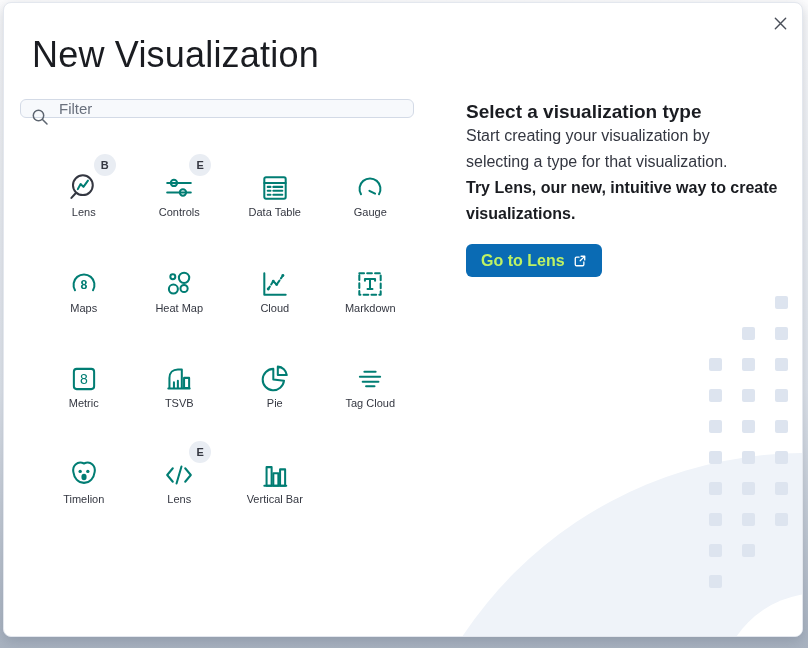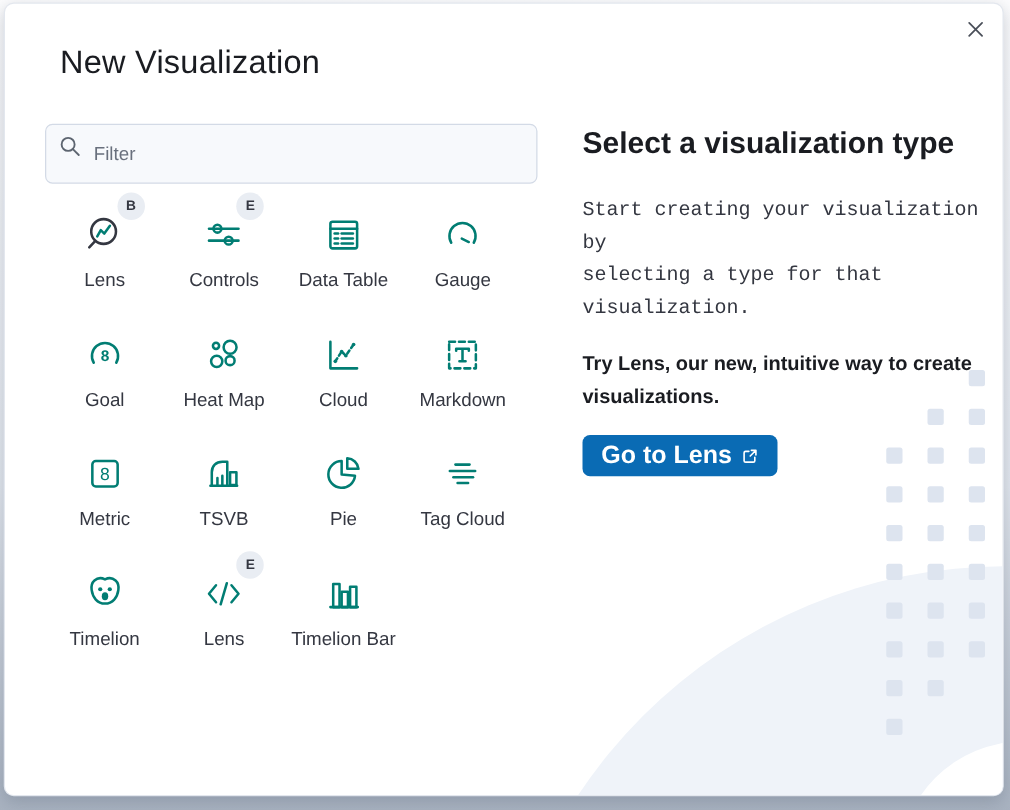--- a/index.html
+++ b/index.html
@@ -20,51 +20,51 @@
     box-shadow:0 4px 14px rgba(60,70,90,.25);overflow:hidden;
   }
   
   .blob-circle{position:absolute;left:390px;top:450px;width:820px;height:820px;border-radius:50%;background:var(--blob);z-index:0;}
   .white-circle{position:absolute;left:715px;top:590px;width:200px;height:200px;border-radius:50%;background:#fff;z-index:2;}
   .deco-square{position:absolute;width:13px;height:13px;border-radius:2px;background:var(--sq);z-index:1;}
   .content{position:relative;z-index:3;width:100%;height:100%;}
 
   .close-btn{position:absolute;top:10px;right:12px;width:20px;height:20px;cursor:pointer;
     display:flex;align-items:center;justify-content:center;background:none;border:none;}
-  .dialog-title{position:absolute;left:44px;top:31px;font-size:26px;font-weight:400;color:var(--title);letter-spacing:.2px;}
-
-  .filter-wrap{position:absolute;left:32px;top:96px;width:394px;height:48px;}
+  .dialog-title{position:absolute;left:28px;top:31px;font-size:36px;font-weight:400;color:var(--title);letter-spacing:.2px;}
+
+  .filter-wrap{position:absolute;left:16px;top:96px;width:394px;height:19px;}
   .filter-wrap .search-icon{position:absolute;left:11px;top:9px;}
   .filter-input{width:100%;height:100%;background:#f7f9fc;border:1px solid var(--border);
     border-radius:6px;padding:0 10px 0 38px;font-size:15px;color:var(--dark);
     font-family:inherit;outline:none;}
   .filter-input::placeholder{color:var(--muted);}
 
   .type-grid{position:absolute;left:32px;top:148px;width:382px;
     display:grid;grid-template-columns:repeat(4,95.5px);grid-auto-rows:95.5px;}
   .type-cell{display:flex;flex-direction:column;align-items:center;padding-top:19px;cursor:pointer;border-radius:6px;}
   .type-cell:nth-child(17){grid-column:2;}
   .type-cell:nth-child(18){grid-column:3;}
   .icon-box{position:relative;width:36px;height:36px;display:flex;align-items:center;justify-content:center;}
   .icon-box svg{width:36px;height:36px;overflow:visible;}
-  .type-label{margin-top:10px;font-size:15px;color:var(--dark);white-space:nowrap;}
+  .type-label{margin-top:0;font-size:11px;color:var(--dark);white-space:nowrap;}
   .badge{position:absolute;top:-16px;right:-14px;width:22px;height:22px;border-radius:50%;
     background:var(--badge-bg);display:flex;align-items:center;justify-content:center;
     font-size:11px;font-weight:700;color:var(--dark);}
   svg .t{stroke:var(--teal);stroke-width:1.8;fill:none;stroke-linecap:round;stroke-linejoin:round;}
   svg .d{stroke:var(--dark);stroke-width:1.8;fill:none;stroke-linecap:round;stroke-linejoin:round;}
   svg .tf{fill:var(--teal);stroke:none;}
   svg text{font-family:"Liberation Sans",sans-serif;}
 
   .right-panel{position:absolute;left:462px;top:98px;width:334px;}
-  .panel-heading{font-size:24px;font-weight:700;color:var(--title);}
-  .panel-desc{margin-top:26px;font-size:16px;line-height:26px;color:var(--dark);white-space:pre-line;font-family:Liberation Mono, monospace;}
-  .panel-promo{margin-top:20px;font-size:16px;line-height:26px;font-weight:700;color:var(--title);white-space:pre-line;}
-  .go-lens-btn{margin-top:17px;height:33px;padding:0 15px;background:var(--btn);color:#ffffff;
-    border:none;border-radius:6px;font-size:20px;font-weight:600;font-family:inherit;
+  .panel-heading{font-size:19px;font-weight:700;color:var(--title);}
+  .panel-desc{font-size:16px;line-height:26px;color:var(--dark);white-space:pre-line;}
+  .panel-promo{font-size:16px;line-height:26px;font-weight:700;color:var(--title);white-space:pre-line;}
+  .go-lens-btn{margin-top:17px;height:33px;padding:0 15px;background:var(--btn);color:#bef264;
+    border:none;border-radius:6px;font-size:16px;font-weight:600;font-family:inherit;
     display:inline-flex;align-items:center;gap:8px;cursor:pointer;}
 </style>
 </head>
 <body>
 
 <div class="modal">
   <div class="blob-circle"></div>
   <div id="deco-squares">
       <div class="deco-square" style="left: 771px; top: 293px;"></div>
       <div class="deco-square" style="left: 738px; top: 324px;"></div>
@@ -164,21 +164,21 @@
         <span class="type-label">Gauge</span>
       </div>
 
       <div class="type-cell">
         <div class="icon-box">
           <svg viewBox="0 0 32 32">
             <path class="t" d="M8 21.5 A9.3 9.3 0 1 1 24 21.5"></path>
             <text x="16" y="20" font-size="11" font-weight="700" text-anchor="middle" fill="#017D73">8</text>
           </svg>
         </div>
-        <span class="type-label">Goal</span>
+        <span class="type-label">Maps</span>
       </div>
 
       <div class="type-cell">
         <div class="icon-box">
           <svg viewBox="0 0 32 32">
             <circle class="t" cx="10.5" cy="9.5" r="2.2"></circle>
             <circle class="t" cx="20.5" cy="10.5" r="4.6"></circle>
             <circle class="t" cx="11" cy="20.5" r="4"></circle>
             <circle class="t" cx="20.5" cy="20" r="3.2"></circle>
           </svg>
@@ -282,21 +282,21 @@
 
       <div class="type-cell">
         <div class="icon-box">
           <svg viewBox="0 0 32 32">
             <rect class="t" x="8.5" y="9" width="4.5" height="16.5"></rect>
             <rect class="t" x="14.5" y="14.5" width="4.5" height="11"></rect>
             <rect class="t" x="20.5" y="11" width="4.5" height="14.5"></rect>
             <line class="t" x1="6.5" y1="25.5" x2="26" y2="25.5"></line>
           </svg>
         </div>
-        <span class="type-label">Timelion Bar</span>
+        <span class="type-label">Vertical Bar</span>
       </div>
 
     </div>
 
     <div class="right-panel">
       <h2 class="panel-heading">Select a visualization type</h2>
       <p class="panel-desc">Start creating your visualization by
 selecting a type for that visualization.</p>
       <p class="panel-promo">Try Lens, our new, intuitive way to create
 visualizations.</p>

